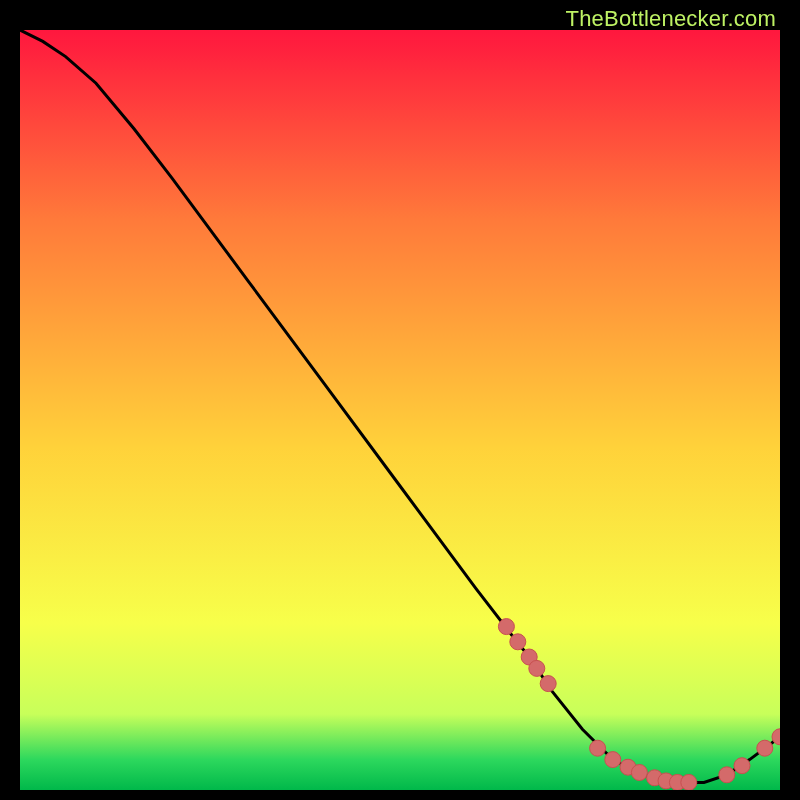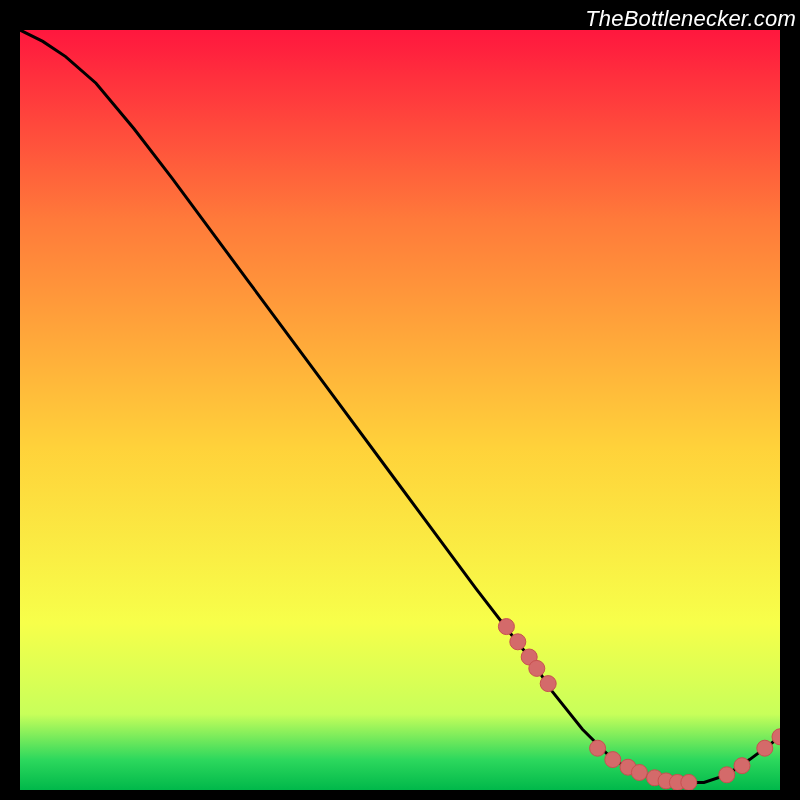--- a/index.html
+++ b/index.html
@@ -12,27 +12,26 @@
     font-family: Arial, Helvetica, sans-serif;
   }
   .stage {
     position: relative;
     width: 800px;
     height: 800px;
   }
   .attribution {
     position: absolute;
     top: 6px;
-    right: 4px;
-    color: #ffffff;
+    right: 24px;
+    color: #bef264;
     font-size: 22px;
     letter-spacing: 0.2px;
     font-weight: 500;
     user-select: none;
-    font-style: italic;
   }
   .plot {
     position: absolute;
     left: 20px;
     top: 30px;
     width: 760px;
     height: 760px;
   }
   svg { display: block; }
 </style>

